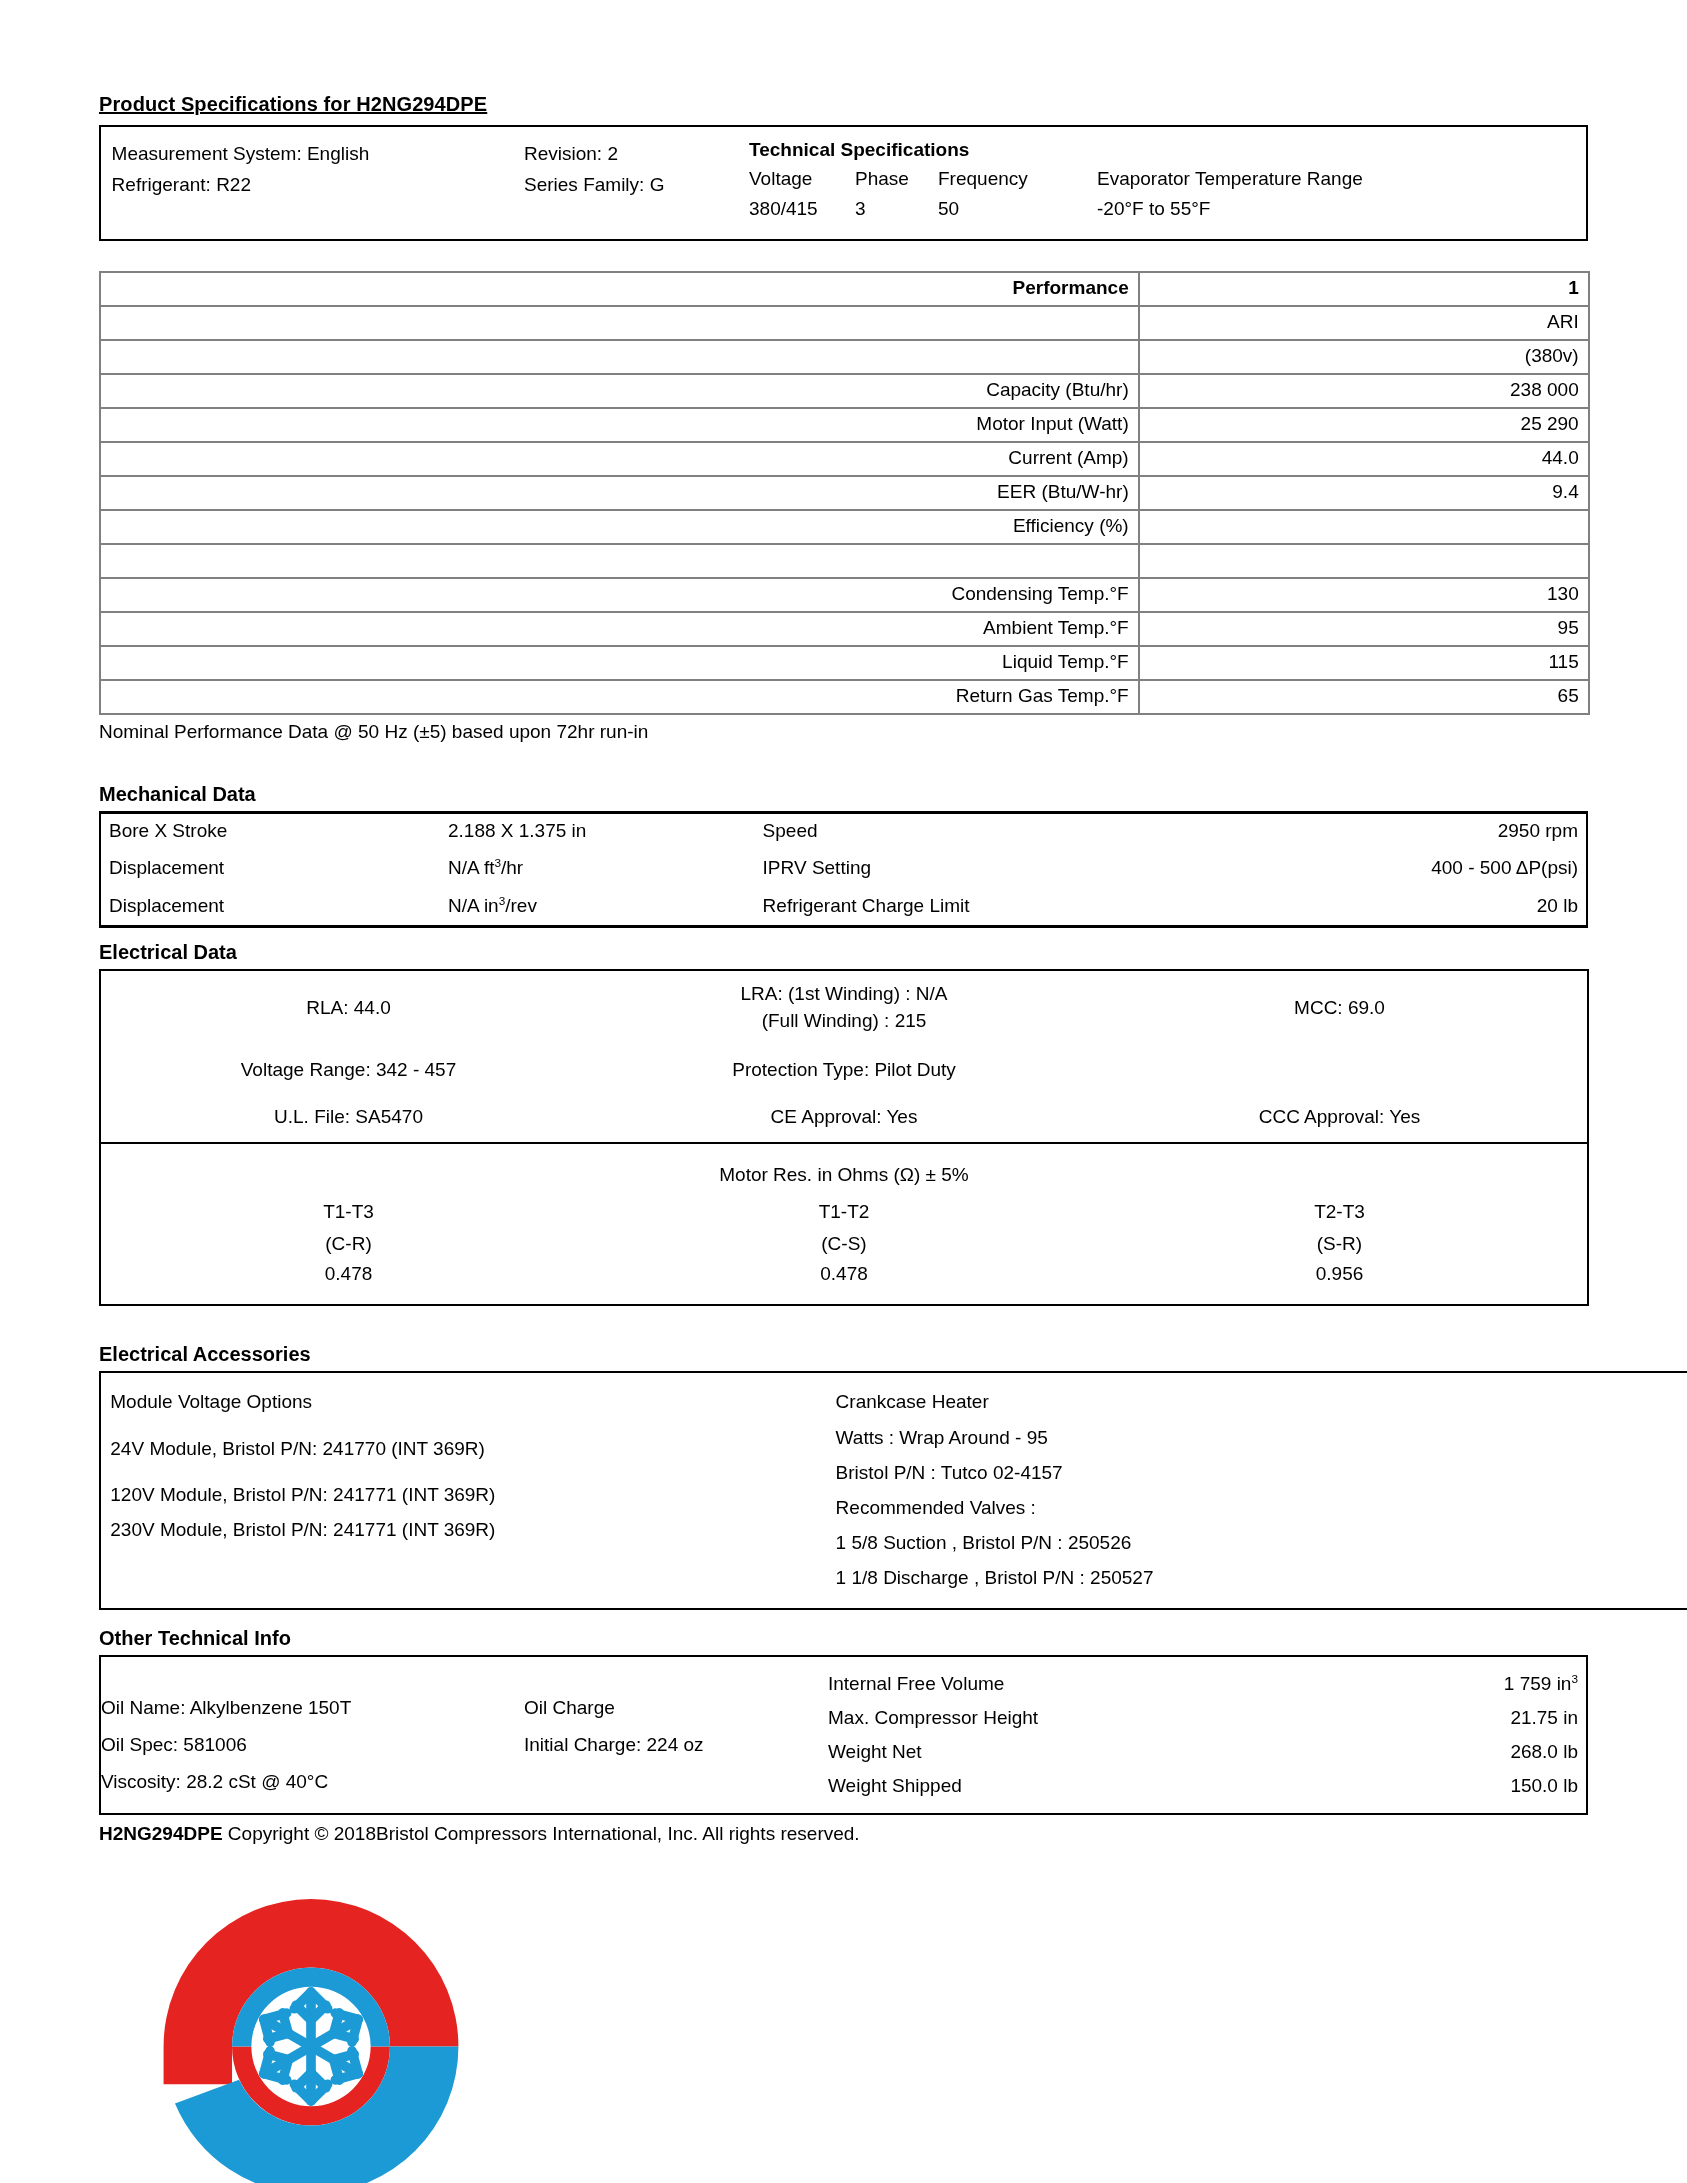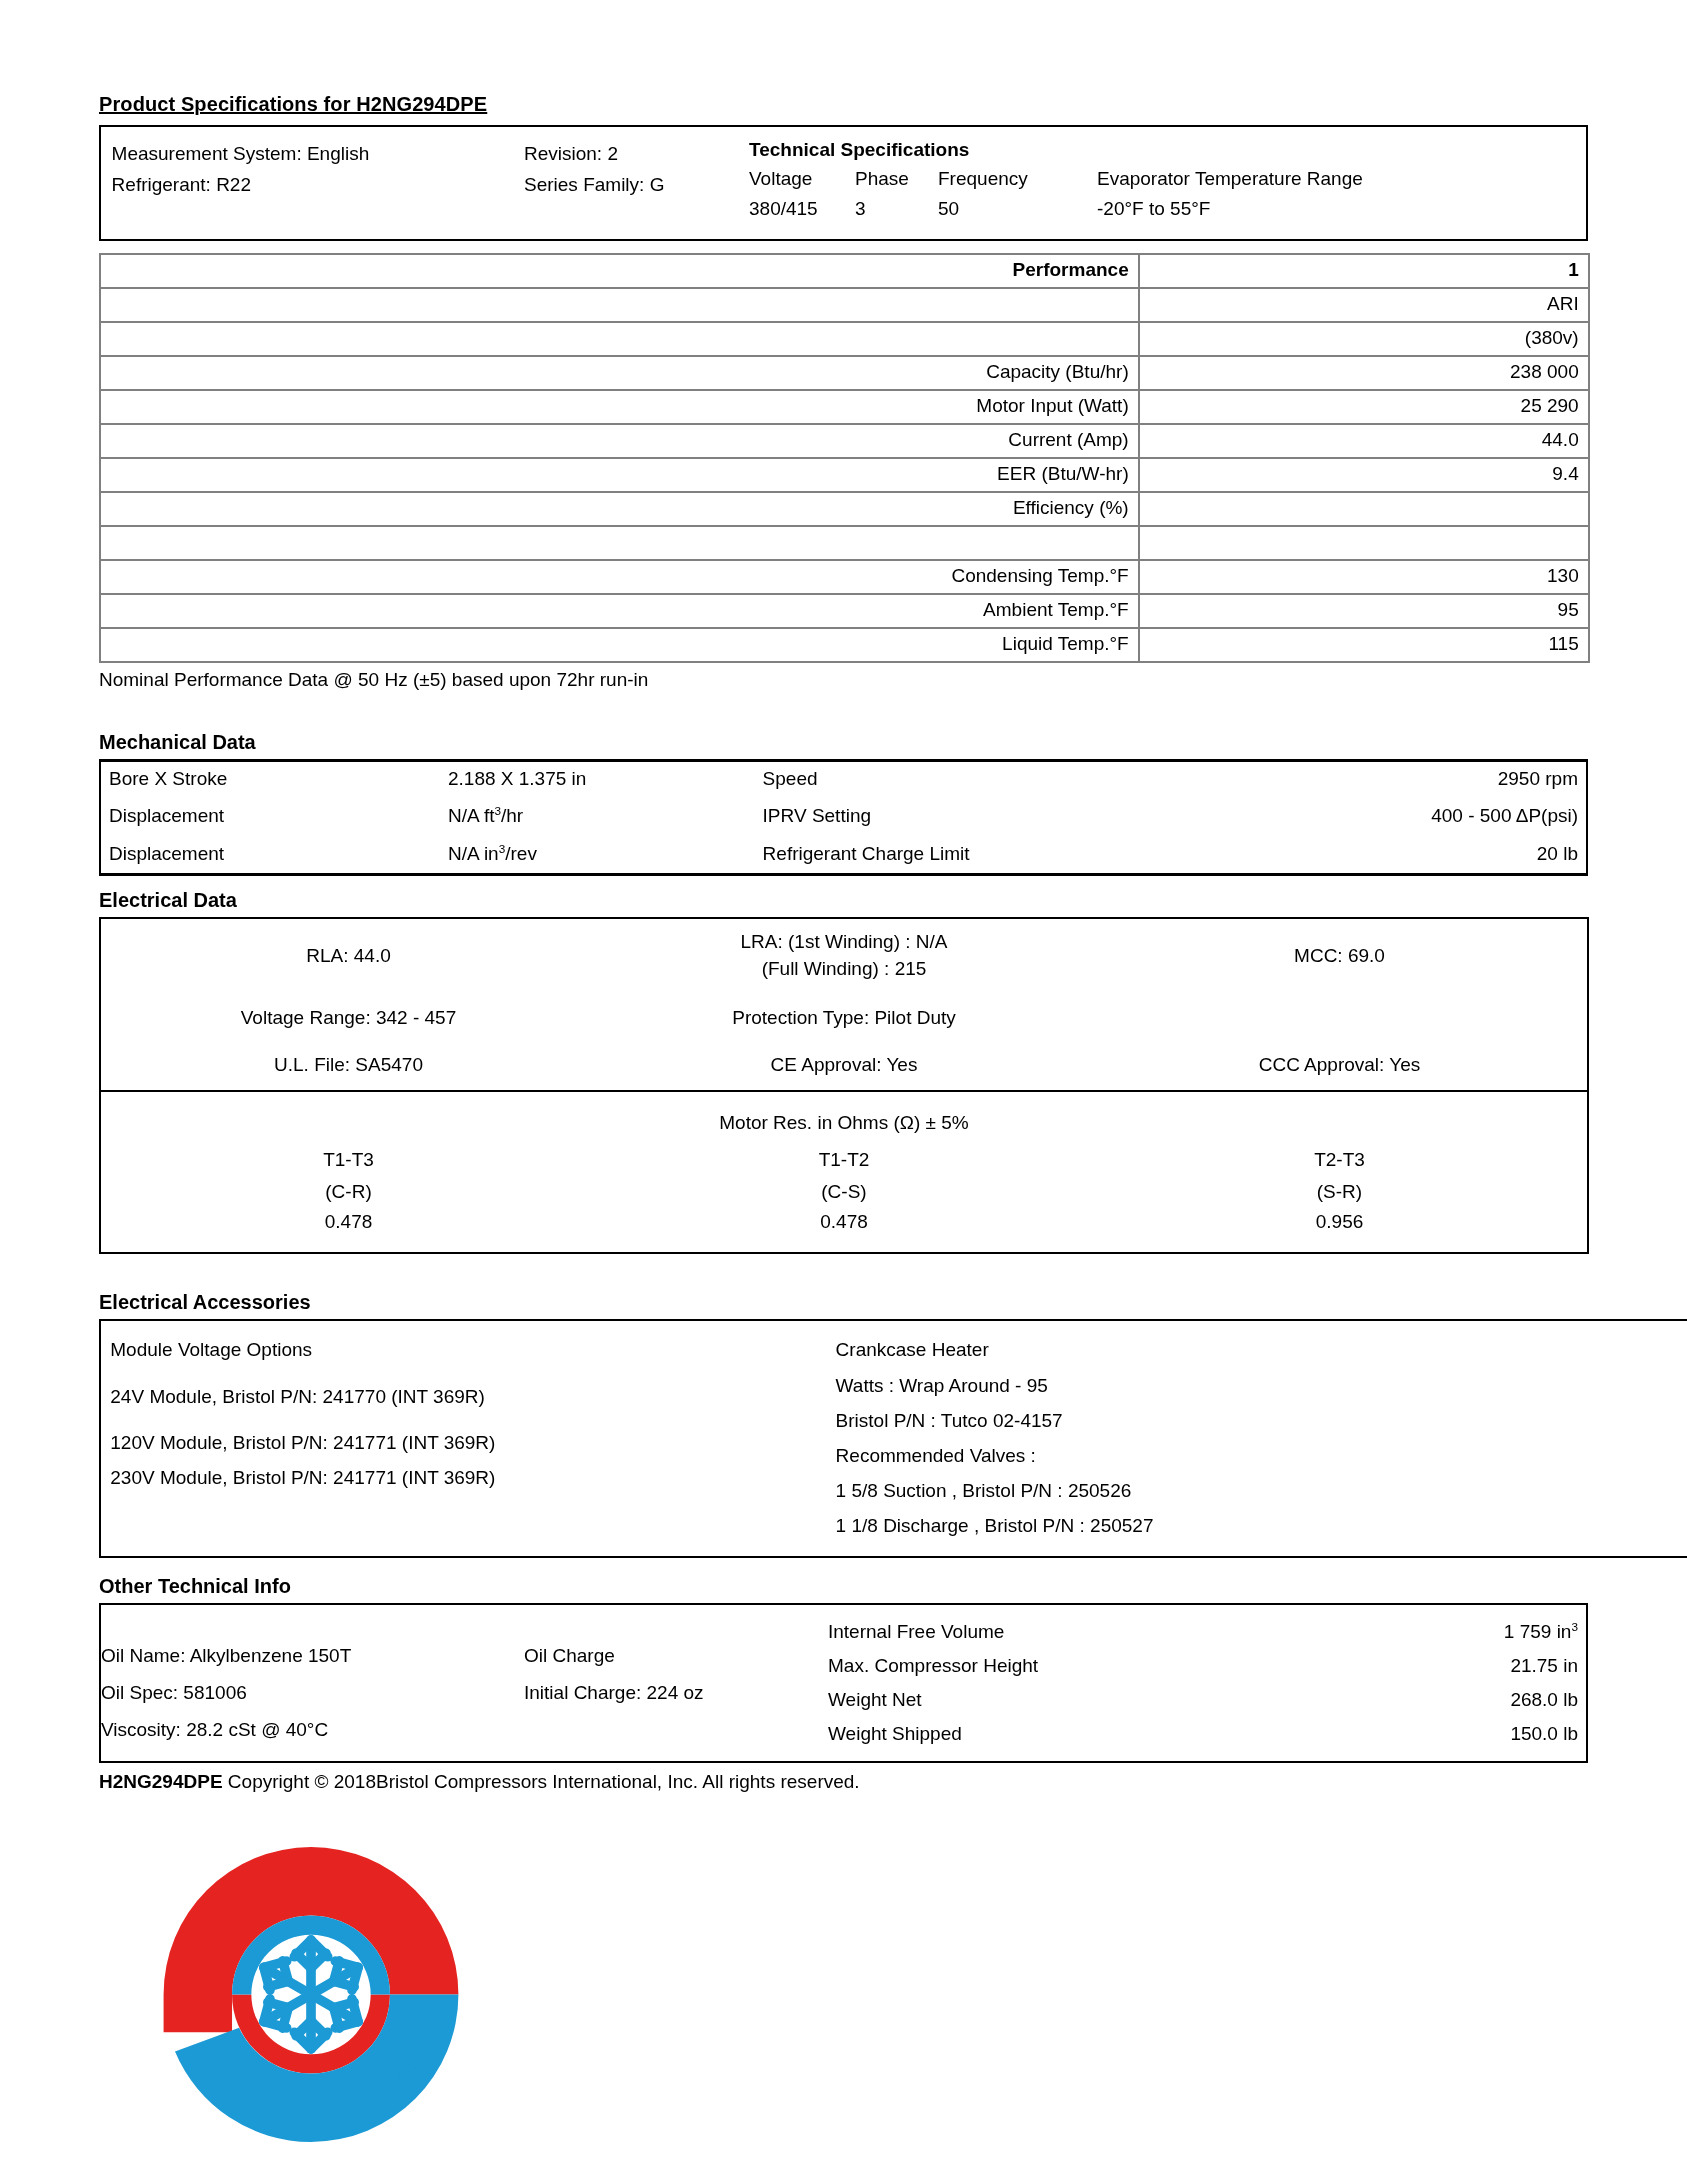--- a/index.html
+++ b/index.html
@@ -53,21 +53,21 @@
   .idline { font-size: 19px; line-height: 1.62; white-space: nowrap; }
   .ts-title { font-size: 19px; font-weight: bold; margin-bottom: 2.6px; }
   .ts-grid { display: flex; font-size: 19px; line-height: 1.6; }
   .ts-grid .c1 { width: 106px; }
   .ts-grid .c2 { width: 83px; }
   .ts-grid .c3 { width: 159px; }
   .ts-grid .c4 { flex: 1; }
 
   
   .perf {
-    margin-top: 12px;
+    margin-top: 30px;
     border-collapse: collapse;
     width: 1489px;
     table-layout: fixed;
   }
   .perf td {
     border: 2px solid #808080;
     height: 34px;
     font-size: 19px;
     padding: 0 9.3px 2.6px 9.3px;
     vertical-align: middle;
@@ -249,20 +249,24 @@
           <td class="lab">Condensing Temp.°F</td>
           <td class="val">130</td>
         </tr>
         <tr>
           <td class="lab">Ambient Temp.°F</td>
           <td class="val">95</td>
         </tr>
         <tr>
           <td class="lab">Liquid Temp.°F</td>
           <td class="val">115</td>
+        </tr>
+        <tr>
+          <td class="lab">Return Gas Temp.°F</td>
+          <td class="val">65</td>
         </tr>
       </tbody>
   </table>
   <div class="note">Nominal Performance Data @ 50 Hz (±5) based upon 72hr run-in</div>
 
   <div class="mech-wrap">
     <div class="section-head">Mechanical Data</div>
     <table class="mech">
       <tbody id="mech-body">
           <tr>

